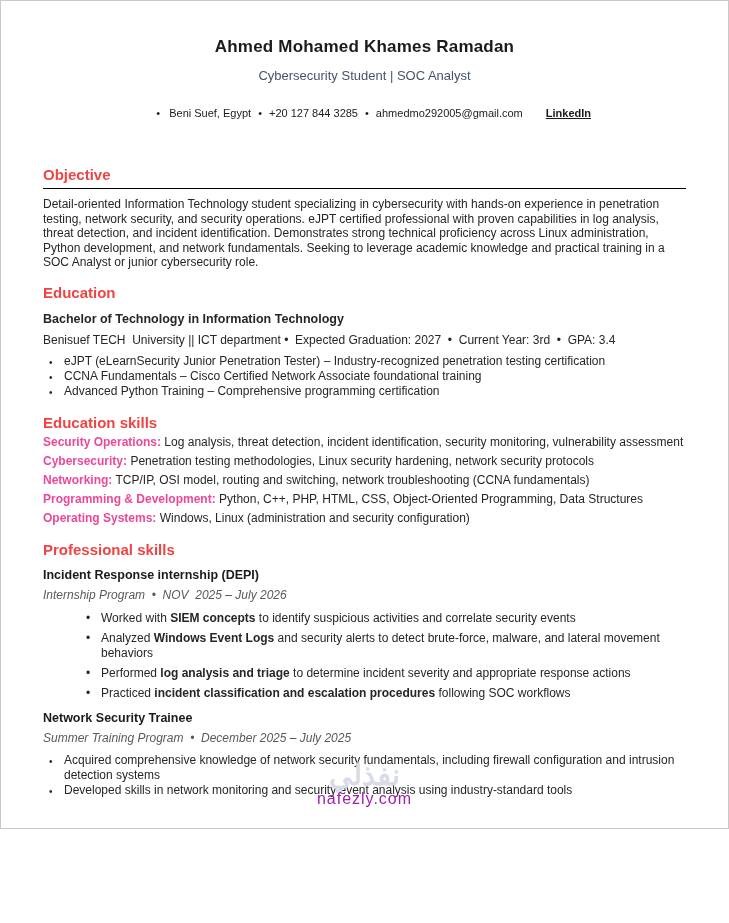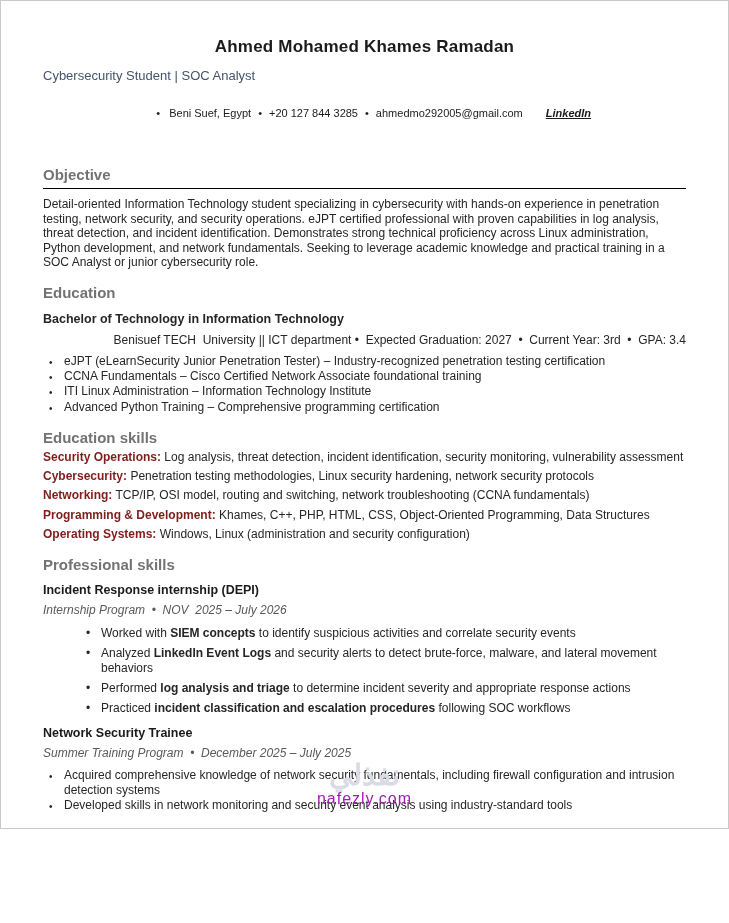--- a/index.html
+++ b/index.html
@@ -10,45 +10,45 @@
     border: 1px solid #c9c9c9;
     position: relative;
     overflow: hidden;
     font-family: "Liberation Sans", sans-serif;
     color: #262626;
   }
   .content { padding: 36px 42px 0 42px; }
 
   
   .name { text-align: center; font-size: 17px; font-weight: bold; color: #1b1b1b; letter-spacing: .2px; }
-  .subtitle { font-size: 13px; color: #44546a; margin-top: 11px; }
+  .subtitle { text-align: center; font-size: 13px; color: #44546a; margin-top: 11px; }
   .contact { text-align: center; font-size: 11px; color: #1b1b1b; margin-top: 12px; white-space: pre-wrap; }
   .contact .sep { padding: 0 7px; }
   .contact .lead-bullet { padding-right: 9px; }
-  .linkedin { color: #1b1b1b; font-weight: bold; text-decoration: underline; margin-left: 23px; cursor: pointer; font-style: italic; }
+  .linkedin { color: #1b1b1b; font-weight: bold; text-decoration: underline; margin-left: 23px; cursor: pointer; }
 
   
-  .sec-h { font-size: 15px; font-weight: bold; color: #737373; }
+  .sec-h { font-size: 15px; font-weight: bold; color: #ef4444; }
   .rule-under { border-bottom: 1.5px solid #000; padding-bottom: 5px; }
 
   .objective-h { margin-top: 35px; }
   .objective-p { font-size: 12px; line-height: 14.6px; margin-top: 8px; white-space: normal; }
 
   .education-h { margin-top: 14px; }
   .degree { font-size: 12.5px; font-weight: bold; margin-top: 11px; }
-  .edu-details { font-size: 12px; margin-top: 7px; white-space: pre-wrap; text-align: right; }
+  .edu-details { font-size: 12px; margin-top: 7px; white-space: pre-wrap; }
 
   .certs-h { margin-top: 17px; }
   ul.cert-list { margin: 7px 0 0 0; padding-left: 17px; list-style: none; }
   ul.cert-list li { font-size: 12px; line-height: 15.2px; position: relative; padding-left: 4px; }
   ul.cert-list li::before { content: "•"; position: absolute; left: -11px; font-size: 10px; top: 1px; }
 
   .tech-h { margin-top: 14px; }
   .skill-row { font-size: 12px; line-height: 14.6px; margin-top: 4.5px; }
-  .skill-row b { color: #7f1d1d; }
+  .skill-row b { color: #ec4899; }
 
   .prof-h { margin-top: 15px; }
   .job-title { font-size: 12.5px; font-weight: bold; margin-top: 10px; color: #1b1b1b; }
   .job-meta { font-size: 12px; font-style: italic; color: #595959; margin-top: 6px; white-space: pre-wrap; }
 
   ul.job-list-1 { margin: 9px 0 0 0; padding-left: 58px; list-style: none; }
   ul.job-list-1 li { font-size: 12px; line-height: 14.6px; margin-bottom: 5.5px; position: relative; padding-left: 0; }
   ul.job-list-1 li::before { content: "•"; position: absolute; left: -15px; top: 0; font-size: 12px; }
 
   ul.job-list-2 { margin: 8px 0 0 0; padding-left: 17px; list-style: none; }
@@ -75,38 +75,37 @@
     <div class="sec-h objective-h rule-under">Objective</div>
     <div class="objective-p">Detail-oriented Information Technology student specializing in cybersecurity with hands-on experience in penetration testing, network security, and security operations. eJPT certified professional with proven capabilities in log analysis, threat detection, and incident identification. Demonstrates strong technical proficiency across Linux administration, Python development, and network fundamentals. Seeking to leverage academic knowledge and practical training in a SOC Analyst or junior cybersecurity role.</div>
 
     <div class="sec-h education-h">Education</div>
     <div class="degree">Bachelor of Technology in Information Technology</div>
     <div class="edu-details">Benisuef TECH  University || ICT department •  Expected Graduation: 2027  •  Current Year: 3rd  •  GPA: 3.4</div>
 
     <ul class="cert-list">
       <li>eJPT (eLearnSecurity Junior Penetration Tester) – Industry-recognized penetration testing certification</li>
       <li>CCNA Fundamentals – Cisco Certified Network Associate foundational training</li>
-      <li>ITI Linux Administration – Information Technology Institute</li>
       <li>Advanced Python Training – Comprehensive programming certification</li>
     </ul>
 
     <div class="sec-h tech-h">Education skills</div>
     <div class="skill-row"><b>Security Operations:</b><span> Log analysis, threat detection, incident identification, security monitoring, vulnerability assessment</span></div>
     <div class="skill-row"><b>Cybersecurity:</b><span> Penetration testing methodologies, Linux security hardening, network security protocols</span></div>
     <div class="skill-row"><b>Networking:</b><span> TCP/IP, OSI model, routing and switching, network troubleshooting (CCNA fundamentals)</span></div>
-    <div class="skill-row"><b>Programming &amp; Development:</b><span> Khames, C++, PHP, HTML, CSS, Object-Oriented Programming, Data Structures</span></div>
+    <div class="skill-row"><b>Programming &amp; Development:</b><span> Python, C++, PHP, HTML, CSS, Object-Oriented Programming, Data Structures</span></div>
     <div class="skill-row"><b>Operating Systems:</b><span> Windows, Linux (administration and security configuration)</span></div>
 
     <div class="sec-h prof-h">Professional skills</div>
 
     <div class="job-title">Incident Response internship (DEPI)</div>
     <div class="job-meta">Internship Program  •  NOV  2025 – July 2026</div>
     <ul class="job-list-1">
       <li><span>Worked with </span><b>SIEM concepts</b><span> to identify suspicious activities and correlate security events</span></li>
-      <li><span>Analyzed </span><b>LinkedIn Event Logs</b><span> and security alerts to detect brute-force, malware, and lateral movement behaviors</span></li>
+      <li><span>Analyzed </span><b>Windows Event Logs</b><span> and security alerts to detect brute-force, malware, and lateral movement behaviors</span></li>
       <li><span>Performed </span><b>log analysis and triage</b><span> to determine incident severity and appropriate response actions</span></li>
       <li><span>Practiced </span><b>incident classification and escalation procedures</b><span> following SOC workflows</span></li>
     </ul>
 
     <div class="job-title">Network Security Trainee</div>
     <div class="job-meta">Summer Training Program  •  December 2025 – July 2025</div>
     <ul class="job-list-2">
       <li>Acquired comprehensive knowledge of network security fundamentals, including firewall configuration and intrusion detection systems</li>
       <li>Developed skills in network monitoring and security event analysis using industry-standard tools</li>
     </ul>

